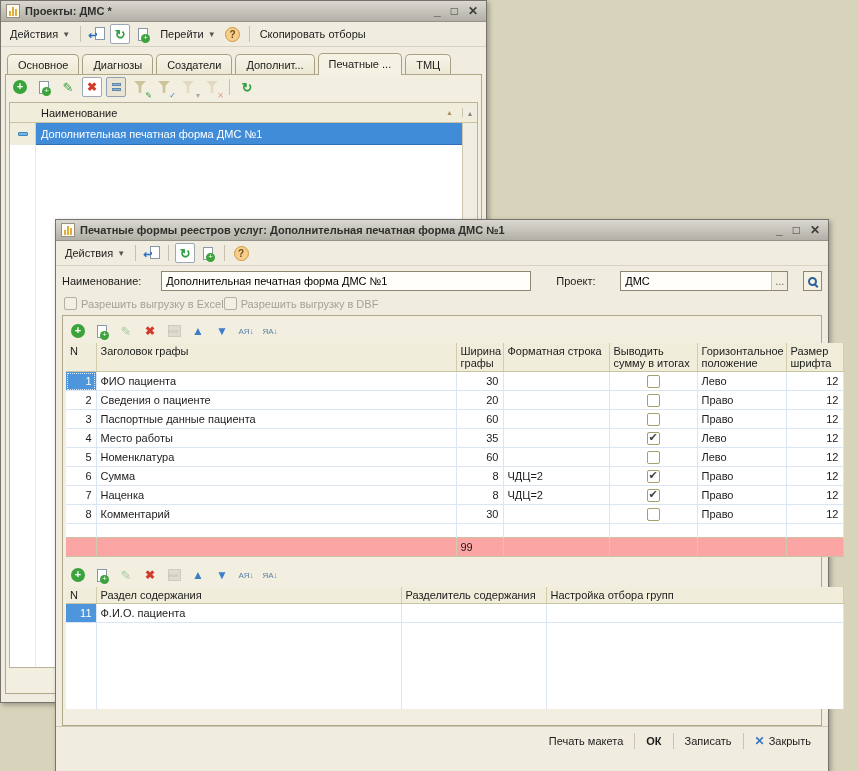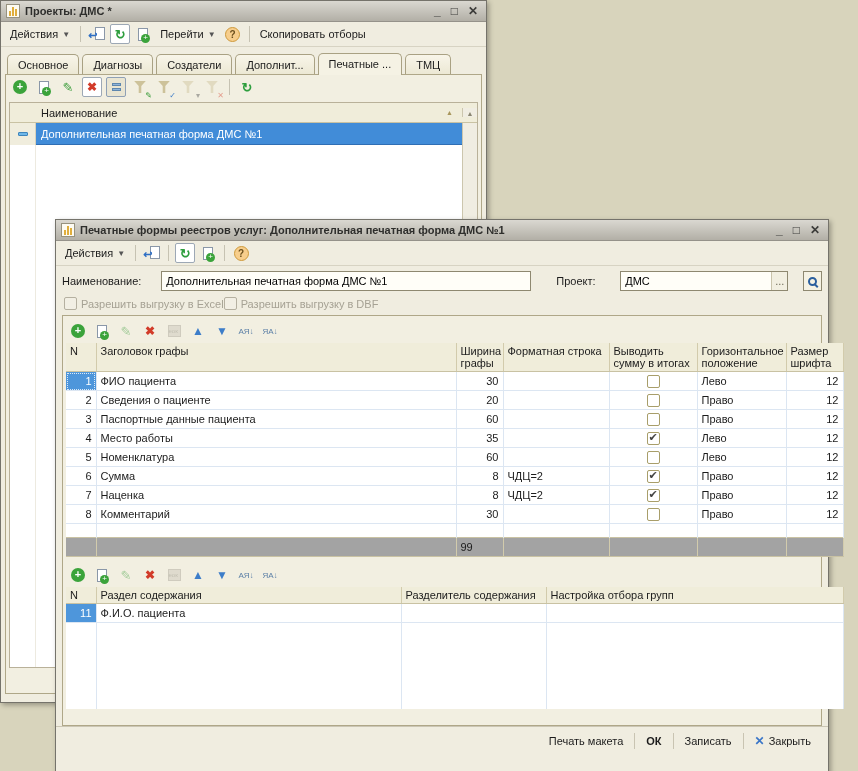--- a/index.html
+++ b/index.html
@@ -54,21 +54,21 @@
   .tab{padding:4px 10px 3px;background:linear-gradient(#F8F5E9,#ECE8D4);border:1px solid #A9A183;border-bottom:none;border-radius:5px 5px 0 0;white-space:nowrap;position:relative}
   .tab.active{background:#F5F2E4;z-index:3;margin-bottom:-1px;padding-bottom:5px}
   
   .panel{border:1px solid #AFA788;background:#F2EFE1}
   table{border-collapse:collapse;table-layout:fixed;background:#fff}
   th{background:#F0EDDA;border-right:1px solid #D2CBAC;border-bottom:1px solid #C9C2A3;font-weight:normal;text-align:left;vertical-align:top;padding:2px 4px;overflow:hidden}
   td{border-right:1px solid #DCE6F2;border-bottom:1px solid #DCE6F2;padding:2px 4px;white-space:nowrap;overflow:hidden;height:19px}
   td.num{text-align:right}
   td.center{text-align:center}
   tr.filler td{border-bottom:none;height:14px}
-  tr.footerrow td{background:#a3a3a3;border-right:1px solid #D2CBAC;border-top:1px solid #C9C2A3;border-bottom:1px solid #C9C2A3}
+  tr.footerrow td{background:#fca5a5;border-right:1px solid #D2CBAC;border-top:1px solid #C9C2A3;border-bottom:1px solid #C9C2A3}
   .ncell-sel{background:#4E96DB;color:#fff;outline:1px dotted #DCE9F7;outline-offset:-2px}
   .gcheck{width:13px;height:13px;border:1px solid #A89E6A;background:#fff;border-radius:2px;display:inline-block;position:relative;vertical-align:middle}
   .gcheck.checked::after{content:"✔";position:absolute;top:-2px;left:1px;font-size:11px;color:#444}
   
   .frow{display:flex;align-items:center;padding:5px 6px 3px;gap:15px}
   .inputwrap{border:1px solid #8E8870;background:#FFFEF8;height:20px;display:flex;align-items:center}
   .inputwrap input{border:none;outline:none;background:transparent;height:18px;flex:1;font:11px "Liberation Sans",sans-serif;padding:0 4px;min-width:0}
   .ellipsis-btn{padding:0 3px;color:#6E6A58;border-left:1px solid #C9C3AB;height:100%;display:flex;align-items:center;background:#F2EFE1}
   .sqbtn{width:19px;height:20px;border:1px solid #8E8870;background:#F5F2E4;display:flex;align-items:center;justify-content:center}
   .checkrow{display:flex;padding:3px 8px 5px;color:#A6A294}

